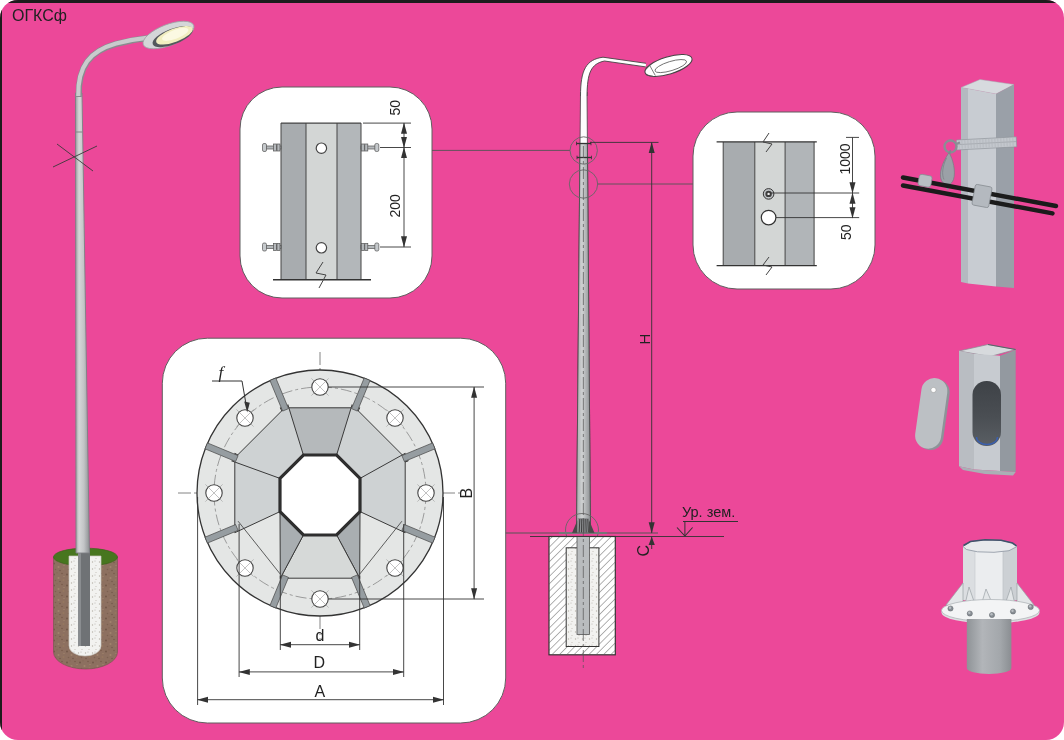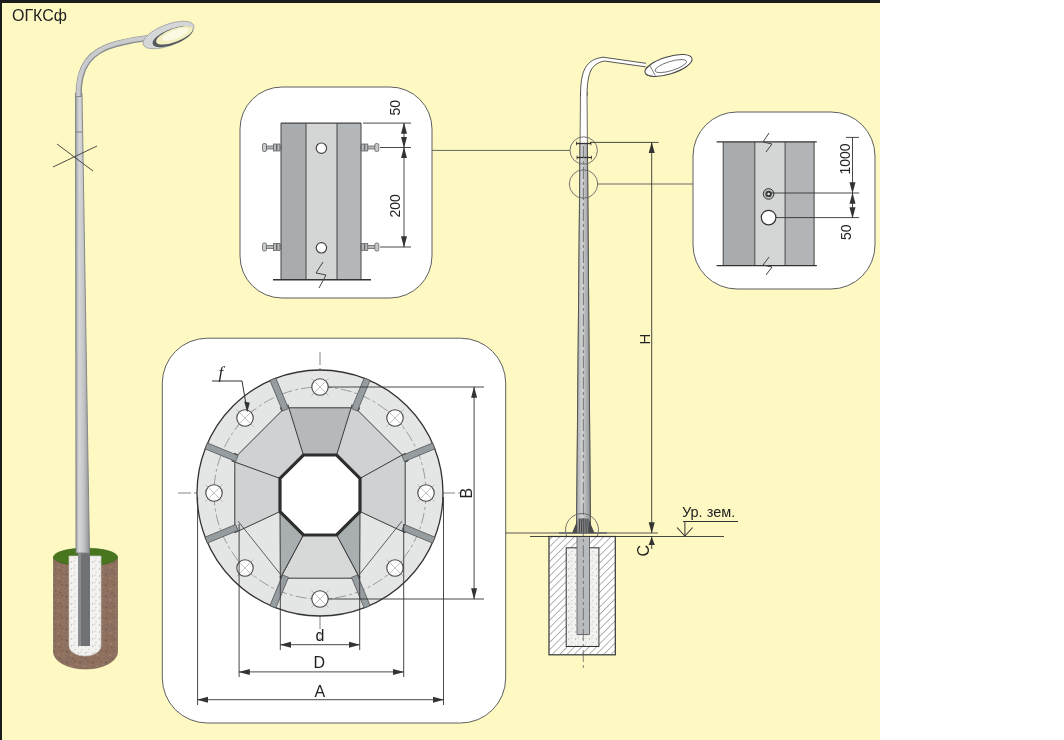--- a/index.html
+++ b/index.html
@@ -1,17 +1,17 @@
 <!DOCTYPE html>
 <html><head>
 <meta charset="utf-8">
 <style>
 html,body{margin:0;padding:0;background:#fff;}
-#page{position:relative;width:880px;height:740px;overflow:hidden;background:#fef9c3;
-  font-family:"Liberation Sans",sans-serif;}
+#page{position:relative;width:1064px;height:740px;overflow:hidden;background:#ec4899;
+  font-family:"Liberation Sans",sans-serif;border-radius:18px;}
 svg{position:absolute;top:0;left:0;}
 </style>
 </head>
 <body>
 <div id="page">
 <svg width="1064" height="740" viewBox="0 0 1064 740">
 <defs>
   <pattern id="hatch" width="5.2" height="5.2" patternUnits="userSpaceOnUse" patternTransform="rotate(45)">
     <line x1="0" y1="0" x2="0" y2="5.2" stroke="#555" stroke-width="0.9"></line>
   </pattern>

